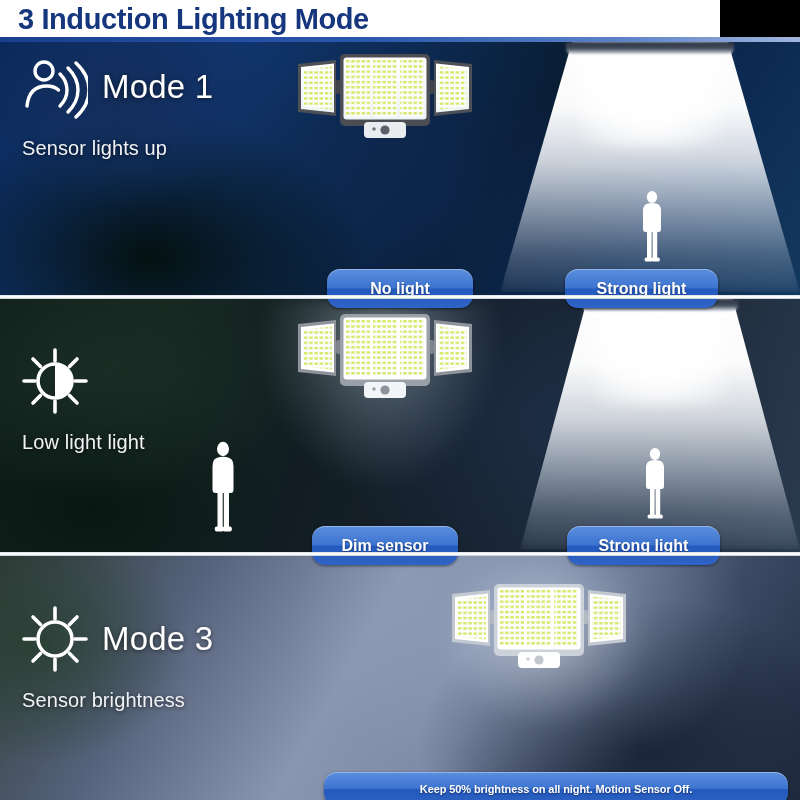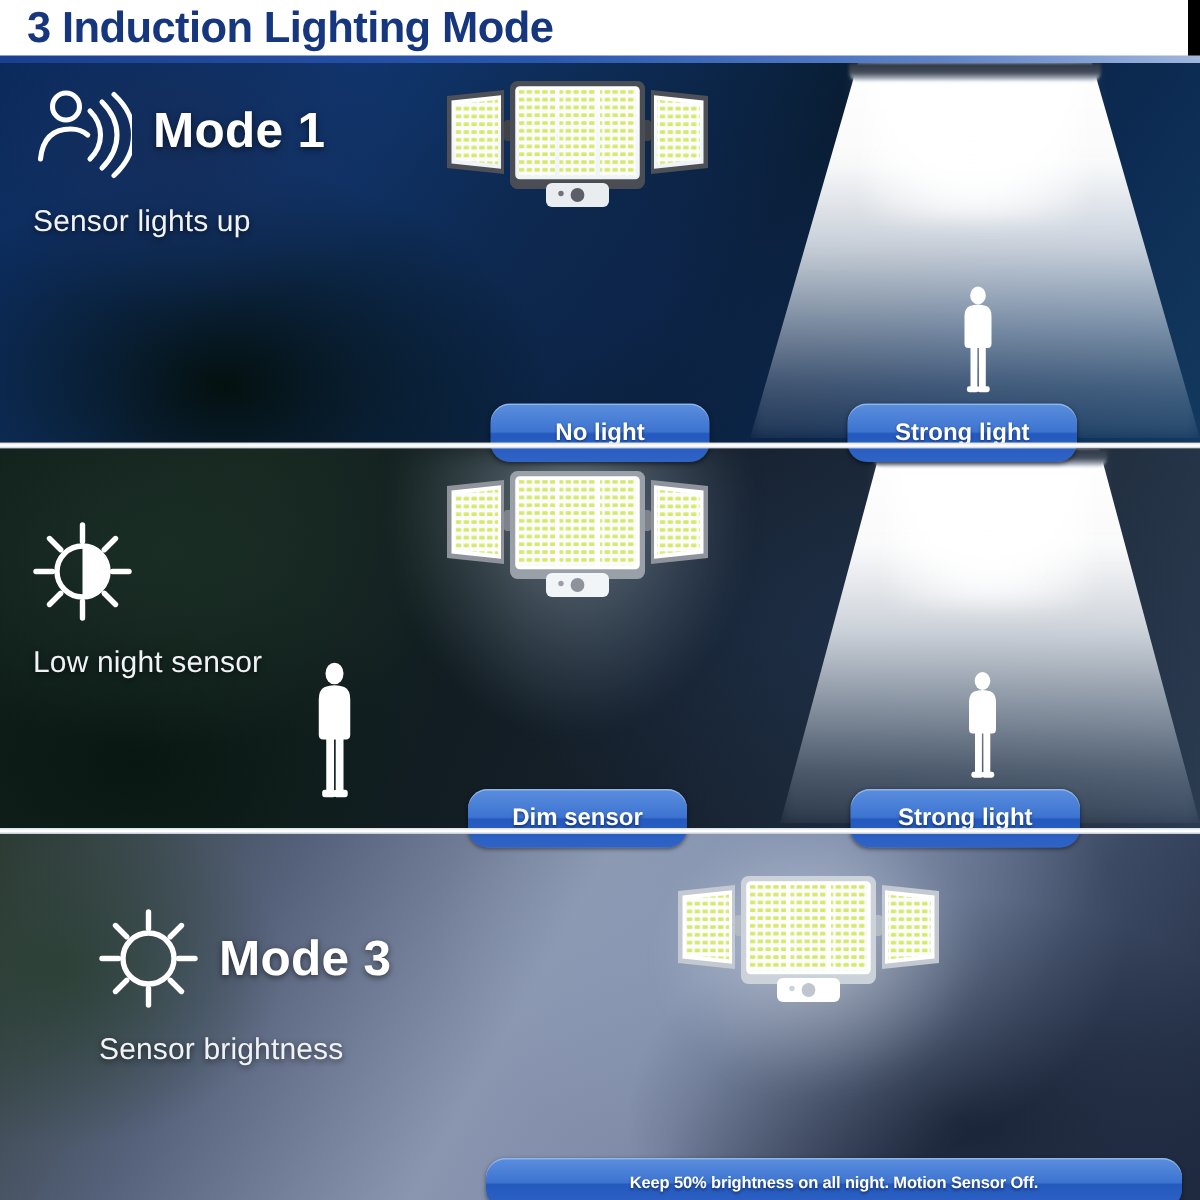--- a/index.html
+++ b/index.html
@@ -7,21 +7,21 @@
   html,body { width:800px; height:800px; }
   body {
     font-family:"Liberation Sans", sans-serif;
     background:#ffffff;
     overflow:hidden;
   }
   .poster { position:relative; width:800px; height:800px; overflow:hidden; background:#000; }
 
   
   .header {
-    position:absolute; left:0; top:0; width:792px; height:42px;
+    position:absolute; left:0; top:0; width:720px; height:42px;
     background:#ffffff; z-index:40;
   }
   .header-title {
     position:absolute; left:18px; top:3px;
     font-size:29px; font-weight:bold; letter-spacing:-0.4px;
     color:#16367e; white-space:nowrap;
   }
   .header-rule {
     position:absolute; left:0; bottom:0; width:800px; height:5px;
     background:linear-gradient(to right,#1b3f8f 0%,#2a57ae 45%,#5d82c8 78%,#9fb6dd 100%);
@@ -61,26 +61,26 @@
       radial-gradient(ellipse 200px 160px at 40px 90px, rgba(40,62,48,.8), rgba(0,0,0,0) 74%),
       radial-gradient(ellipse 320px 220px at 520px 70px, rgba(150,166,192,.55), rgba(0,0,0,0) 72%),
       radial-gradient(ellipse 300px 200px at 640px 190px, rgba(18,28,46,.85), rgba(0,0,0,0) 74%),
       linear-gradient(120deg,#2d3a34 0%,#55617a 22%,#8a96b0 44%,#7d89a6 60%,#3d4a64 80%,#202c42 100%);
   }
 
   
   .info { position:absolute; left:22px; z-index:20; }
   #info-1 { top:54px; }
   #info-2 { top:48px; }
-  #info-3 { top:50px;margin-left:44px; }
+  #info-3 { top:50px; }
 
   .info-row { display:flex; align-items:center; gap:14px; }
   .mode-icon { width:66px; height:66px; flex:none; }
   .mode-title {
-    font-size:33px; font-weight:bold; color:#ffffff;
+    font-size:33px; font-weight:normal; color:#ffffff;
     text-shadow:0 1px 4px rgba(0,0,0,.55); letter-spacing:.2px;
   }
   .mode-sub {
     margin-top:17px; font-size:20px; color:#f0f2f5;
     text-shadow:0 1px 4px rgba(0,0,0,.6); letter-spacing:.1px;
   }
 
   
   .badge {
     position:absolute; z-index:30;
@@ -313,21 +313,21 @@
             <line x1="11" y1="11" x2="18.5" y2="18.5"></line>
             <line x1="47.5" y1="47.5" x2="55" y2="55"></line>
             <line x1="55" y1="11" x2="47.5" y2="18.5"></line>
             <line x1="18.5" y1="47.5" x2="11" y2="55"></line>
             <circle cx="33" cy="33" r="17"></circle>
           </g>
           <path d="M33,16 a17,17 0 0 1 0,34 z" fill="#ffffff"></path>
         </svg>
       </span>
     </div>
-    <div class="mode-sub">Low night sensor</div>
+    <div class="mode-sub">Low light light</div>
   </div>
 
   <div class="badge" id="badge-dim-light">Dim sensor</div>
   <div class="badge" id="badge-strong-2">Strong light</div>
 
   <div class="divider" id="divider-2"></div>
 
   <div class="panel" id="panel-3">
     <div class="bg bg-3"></div>
     <div style="position:absolute;left:420px;top:0;width:250px;height:180px;

